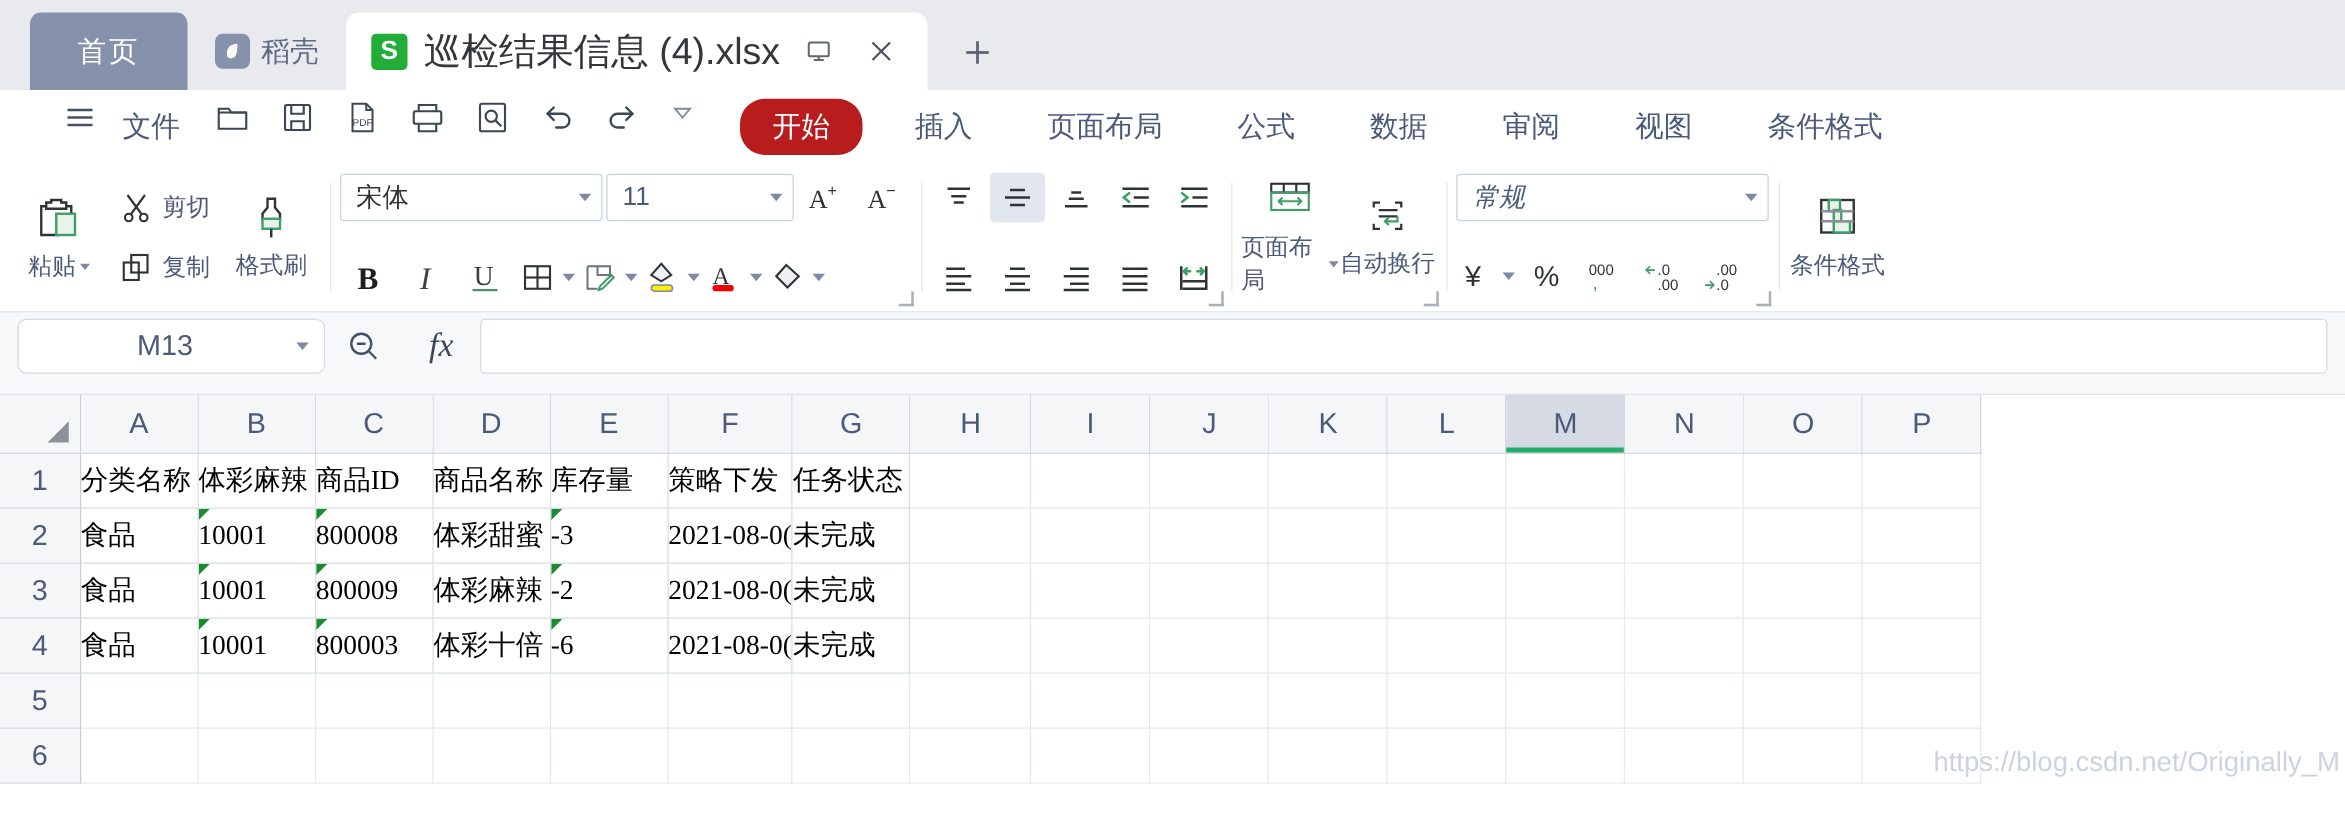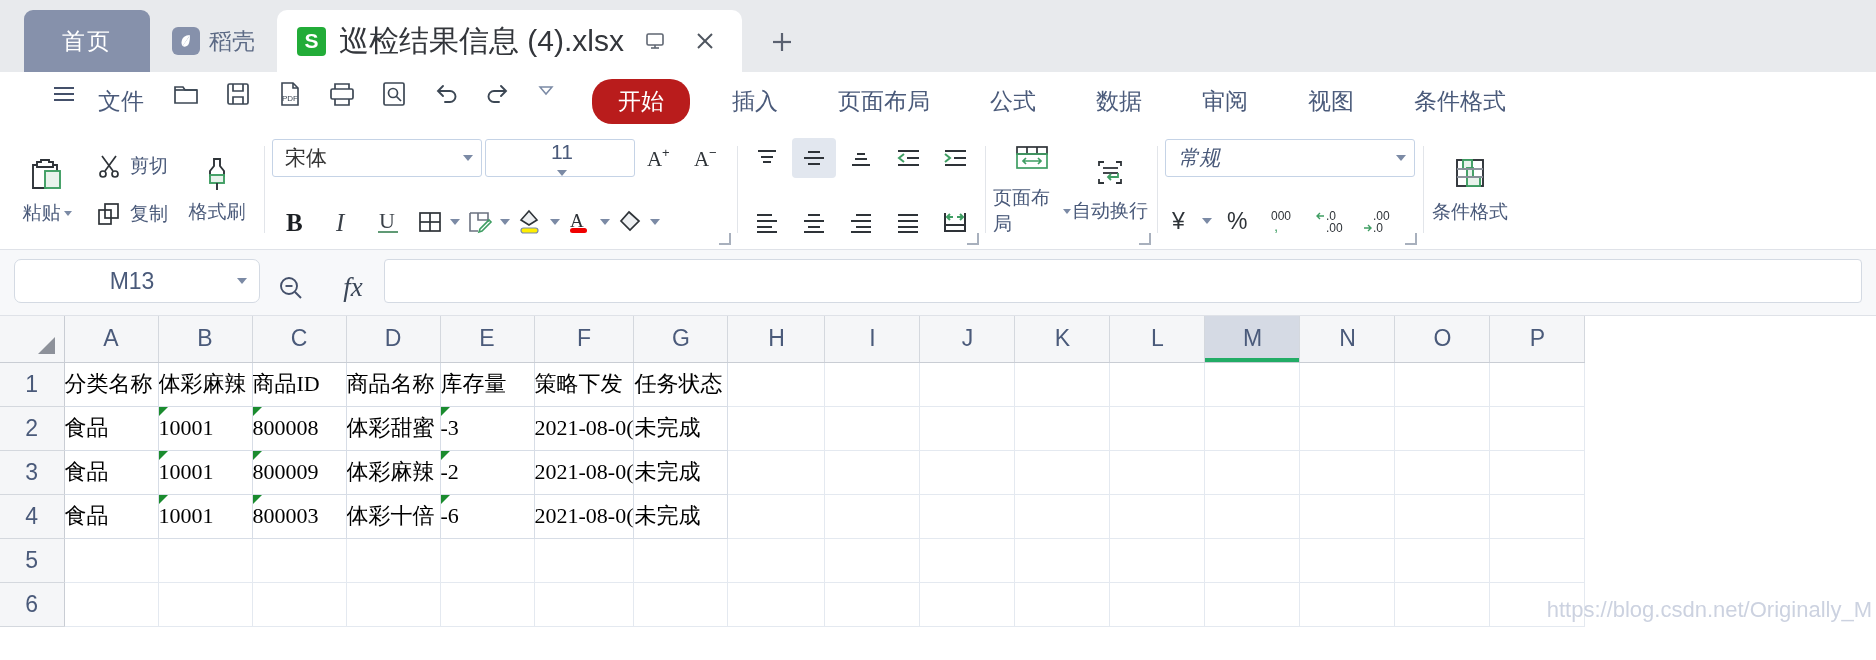--- a/index.html
+++ b/index.html
@@ -86,38 +86,38 @@
   .rows2 { display: flex; flex-direction: column; justify-content: center; height: 104px; gap: 24px; }
   .rrow { display: flex; align-items: center; gap: 3px; }
 
   .combo {
     height: 38px; border: 1px solid #c5d3e6; border-radius: 3px; background: #fff;
     display: flex; align-items: center; padding: 0 8px 0 12px;
     font-size: 21px; color: #333; position: relative;
   }
   .combo .val { flex: 1; white-space: nowrap; overflow: hidden; }
   .combo-font { width: 210px; }
-  .combo-size { width: 150px; color: #4a5a7a; flex-direction: column; }
+  .combo-size { width: 150px; color: #4a5a7a; }
   .combo-num { width: 250px; color: #4a5a7a; font-style: italic; }
 
   .ibtn {
     width: 44px; height: 40px; display: flex; align-items: center;
     justify-content: center; color: #2e3338; border-radius: 4px;
   }
   .ibtn.active { background: #e2e7ef; }
   .ibtn-w { width: 34px; }
 
   .grp-launcher {
     position: absolute; right: 6px; bottom: 4px; width: 12px; height: 12px;
     border-right: 2px solid #a8b0bd; border-bottom: 2px solid #a8b0bd;
   }
 
   
   .fbar {
-    height: 66px; background: #f7f8fa; display: flex; align-items: flex-end;
+    height: 66px; background: #f7f8fa; display: flex; align-items: center;
     padding: 0 0 12px 14px; gap: 0; border-bottom: 1px solid #dfe2e8;
   }
   .namebox {
     width: 246px; height: 44px; background: #fff; border: 1px solid #d4dae3;
     border-radius: 7px; display: flex; align-items: center; padding: 0 12px;
   }
   .namebox .nv { flex: 1; text-align: center; font-size: 23px; color: #4a5a7a; }
   .fb-ico { width: 62px; display: flex; align-items: center; justify-content: center; color: #44506a; }
   .fx { font-size: 27px; font-style: italic; color: #3b4758;
         font-family: "Liberation Serif", serif; }

